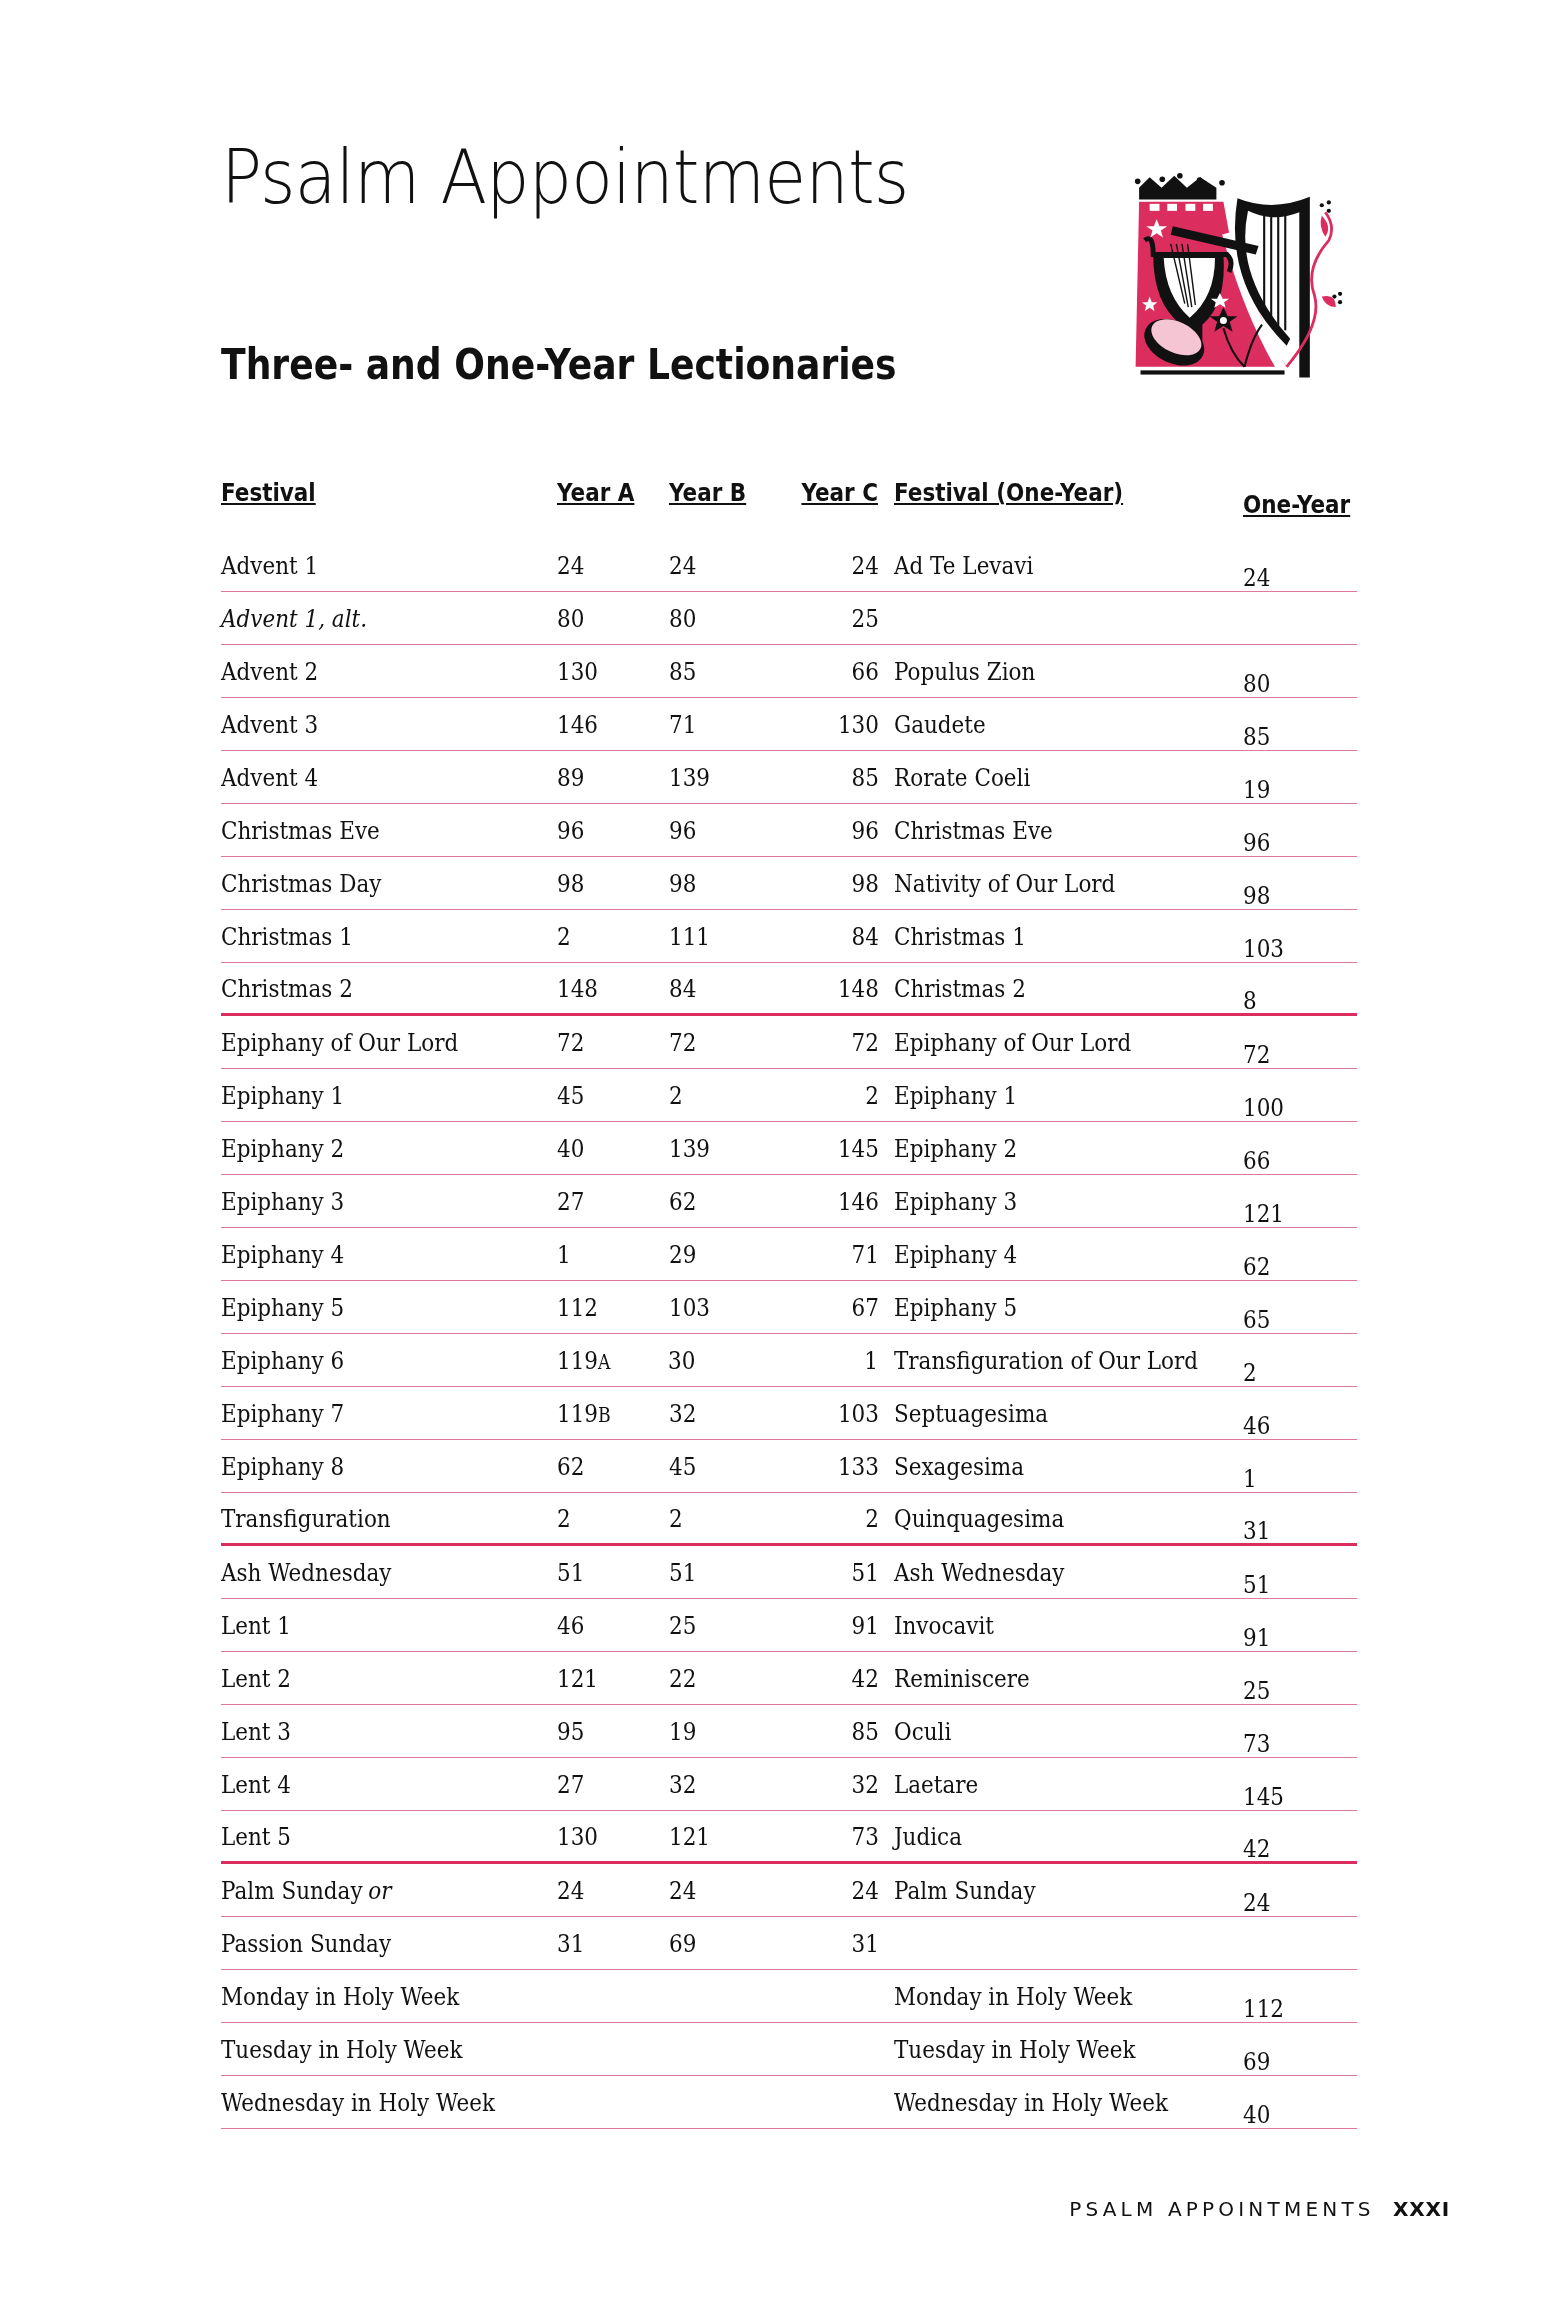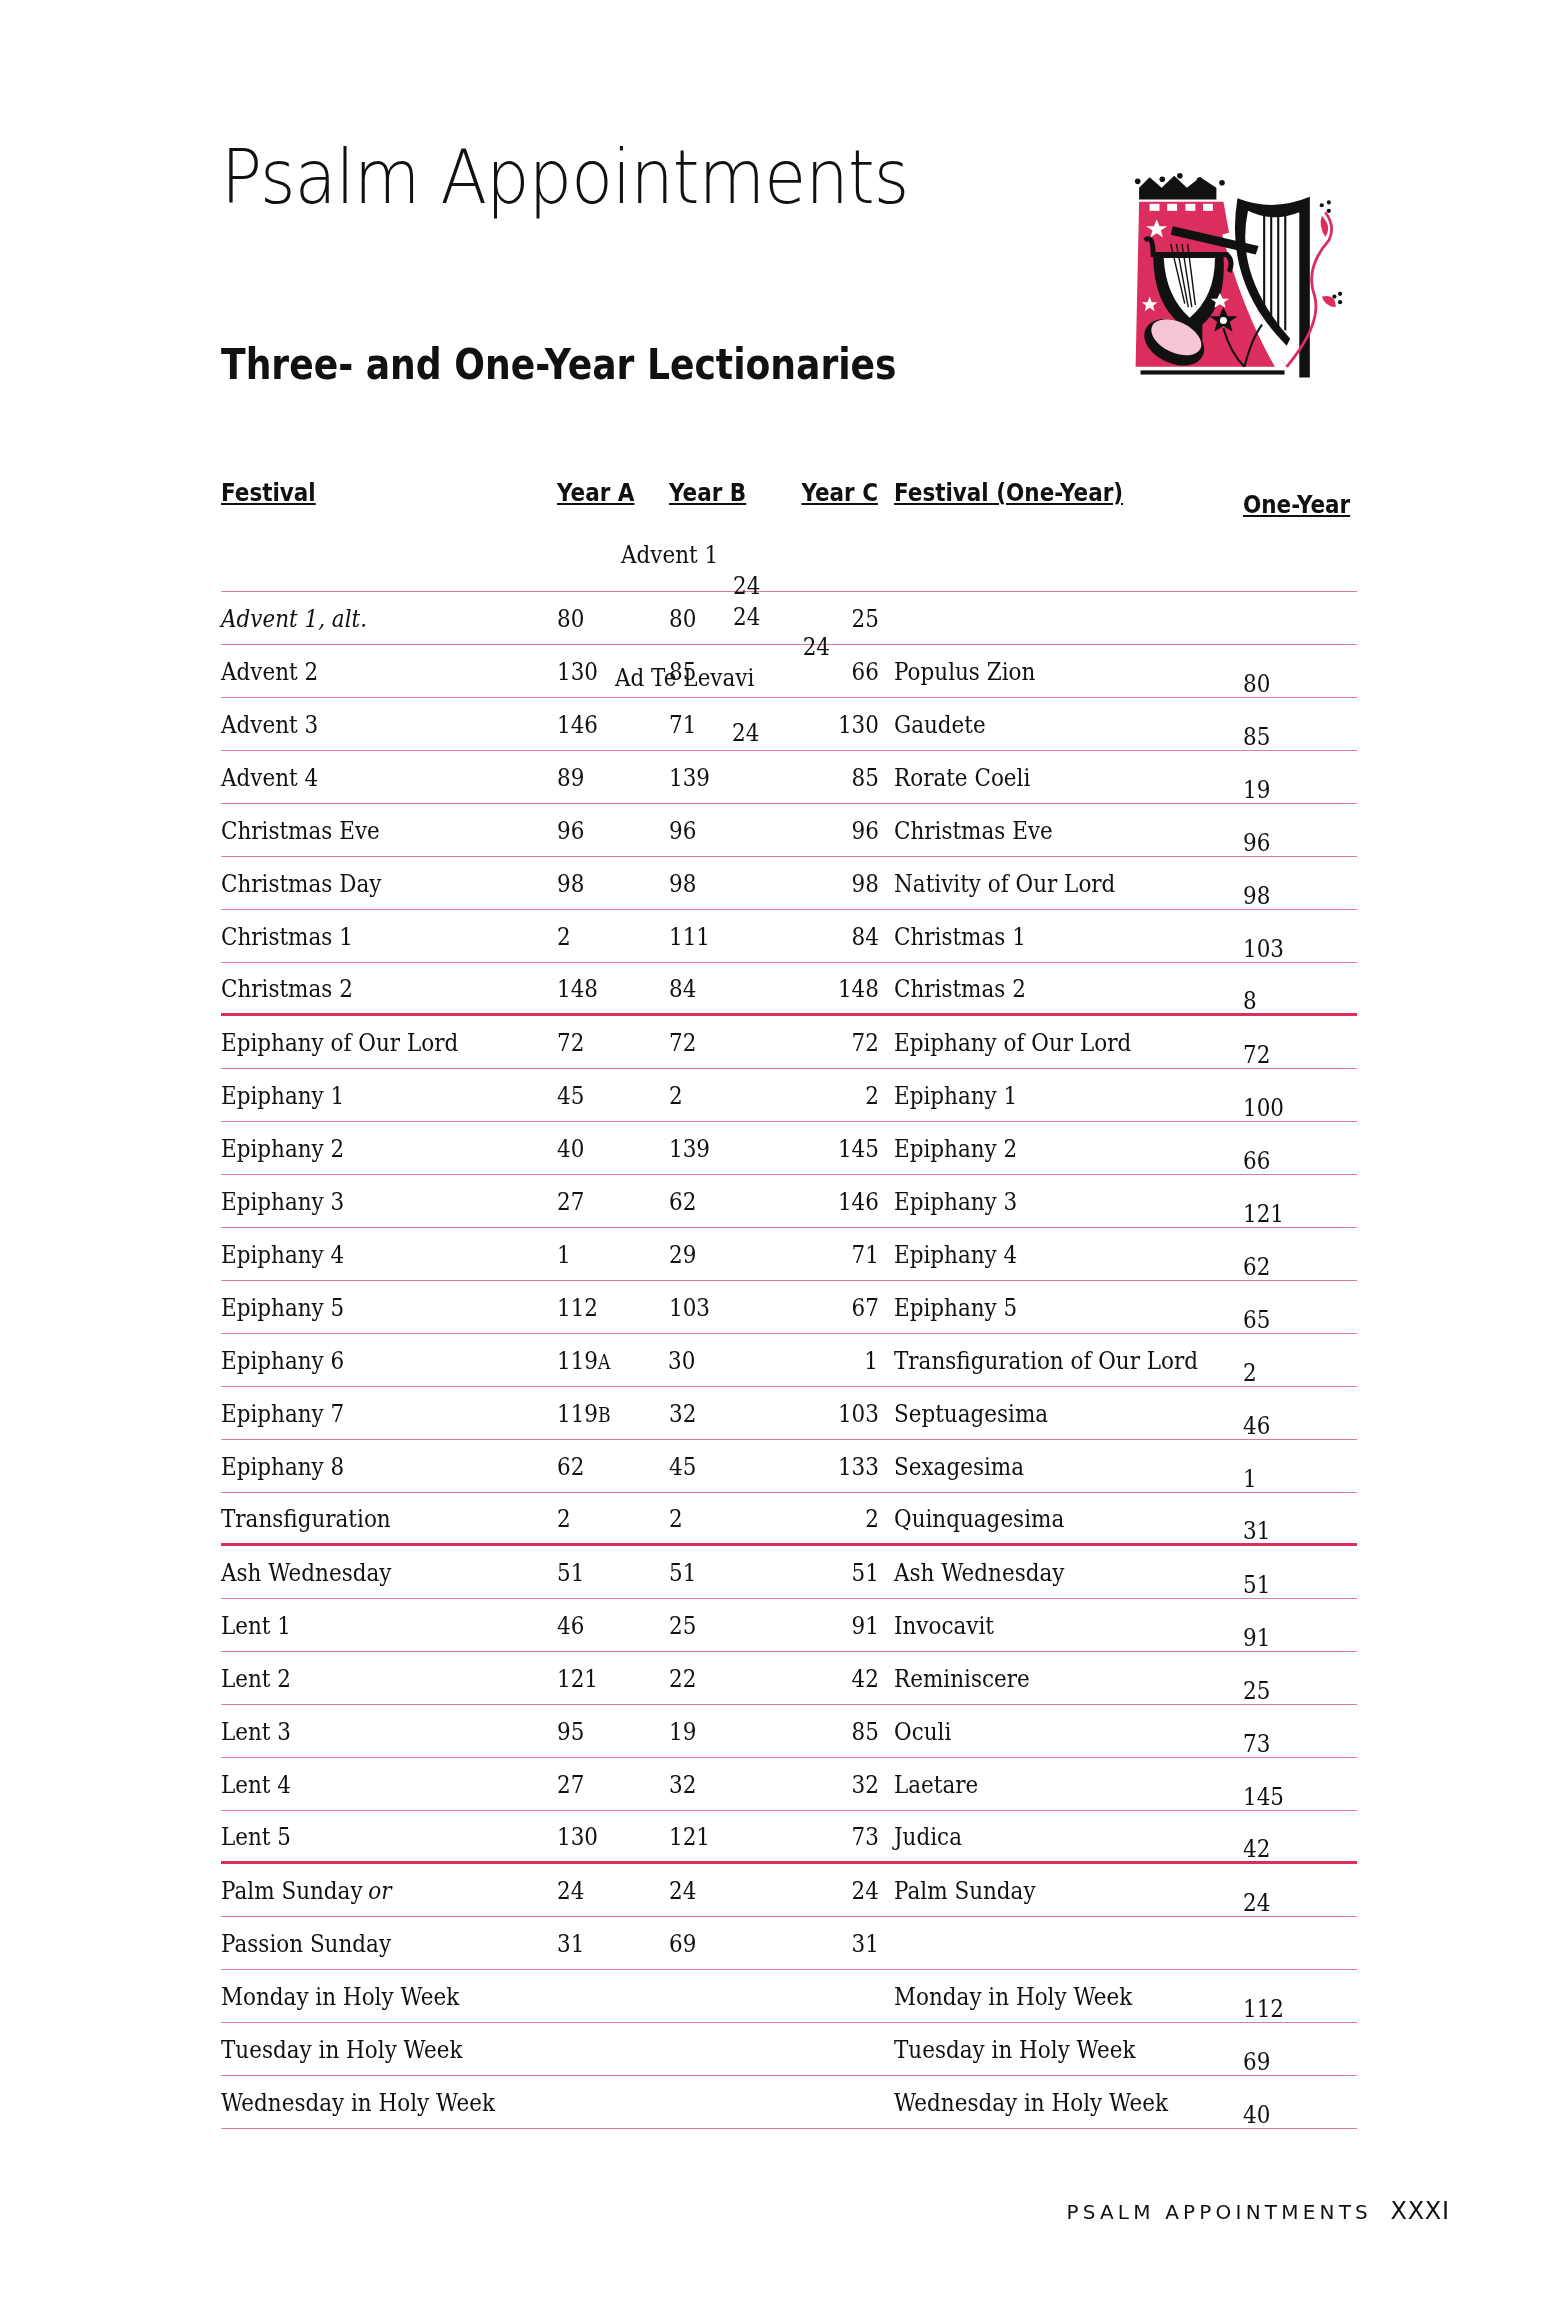--- a/index.html
+++ b/index.html
@@ -71,21 +71,20 @@
       height: 53px;
       align-items: center;
       border-bottom: 1.7px solid #e0789a;
       box-sizing: border-box;
     }
     .row.thick {
       border-bottom: 3.3px solid #dc2d5f;
     }
     .row.first {
       margin-top: 11.7px;
-      flex-direction: column;
     }
     .td {
       font-family: "DejaVu Serif", serif;
       font-size: 25px;
       white-space: nowrap;
       transform: scaleX(0.86);
       transform-origin: left center;
       padding-top: 1.7px;
     }
     .c1 { width: 336px; }
@@ -104,22 +103,23 @@
       align-items: baseline;
       gap: 18.4px;
     }
     .running-head {
       font-family: "DejaVu Sans", sans-serif;
       font-size: 20px;
       letter-spacing: 4.2px;
     }
     .folio {
       font-family: "DejaVu Sans", sans-serif;
-      font-size: 24px;
+      font-size: 20px;
       letter-spacing: 0.8px;
+      font-weight: bold;
     }
   </style>
 </head>
 <body>
 
 <h1 class="page-title">Psalm Appointments</h1>
 <h2 class="subtitle">Three- and One-Year Lectionaries</h2>
 
 <svg class="logo" viewBox="0 0 380 340">
 

